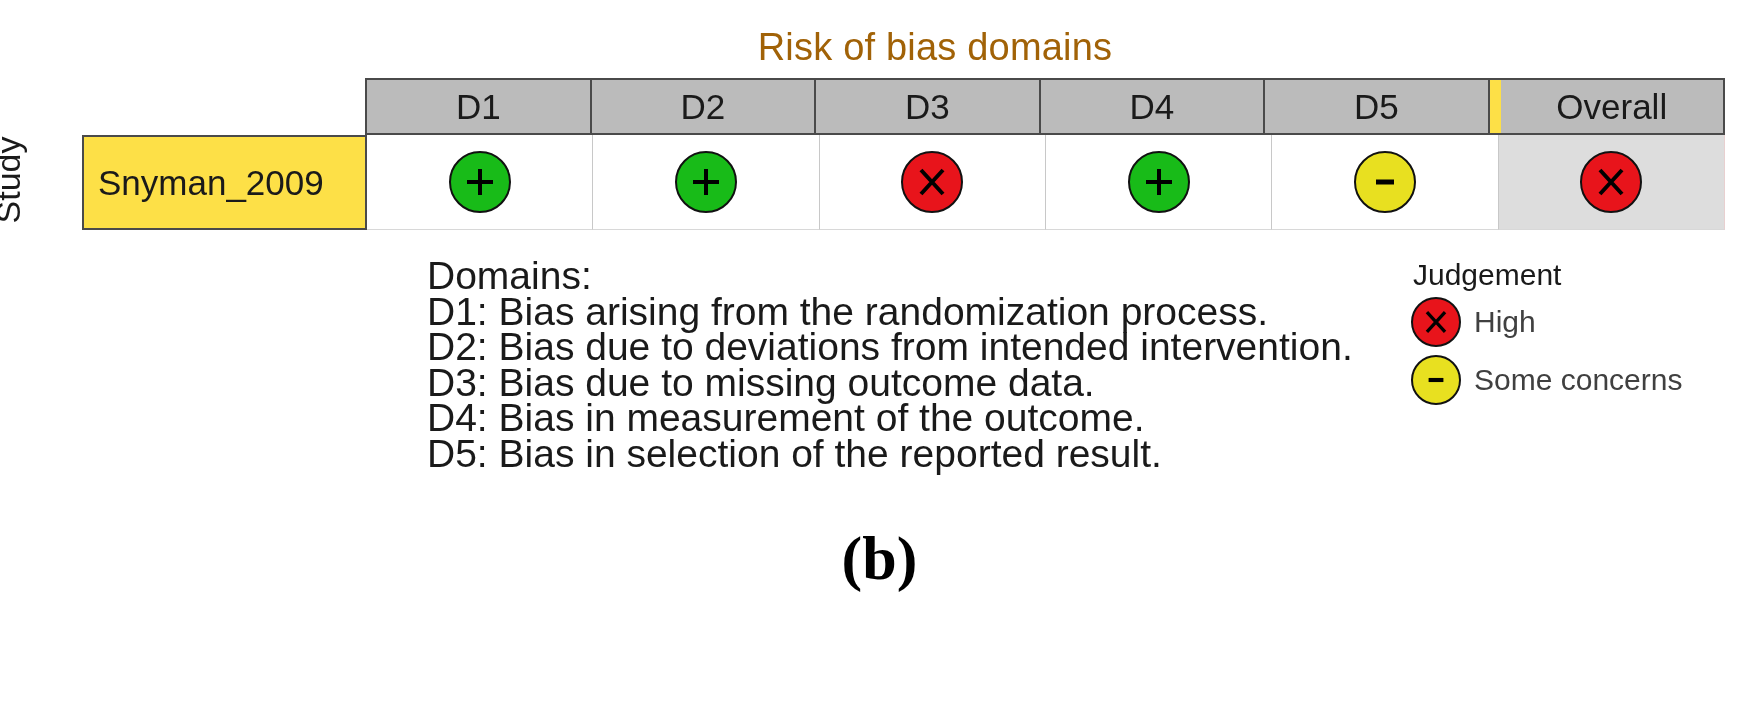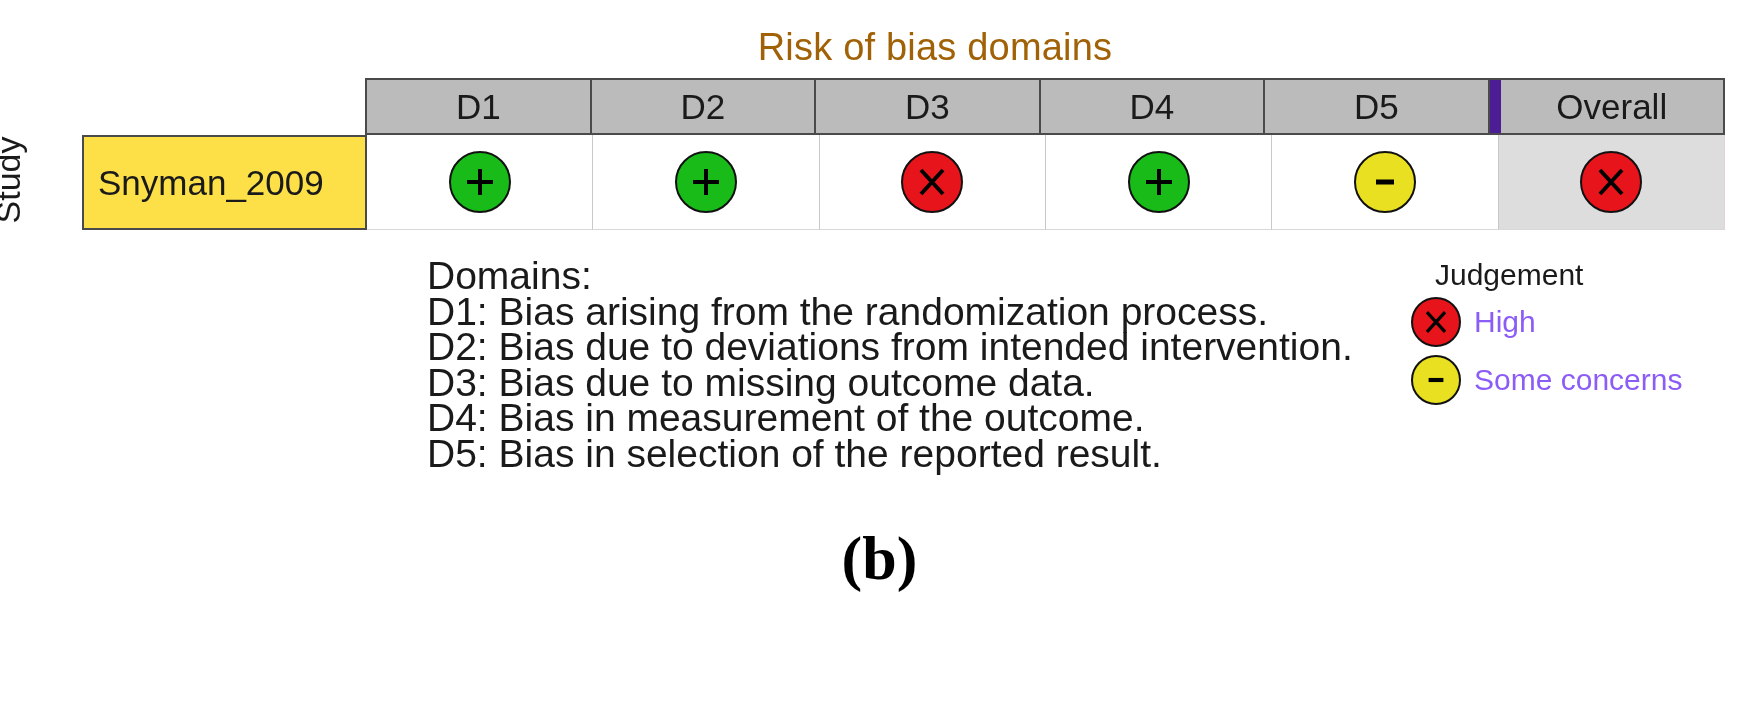--- a/index.html
+++ b/index.html
@@ -57,21 +57,21 @@
   .hdr-row {
     position: absolute;
     left: 283px;
     top: 0;
     width: 1360px;
     height: 57px;
     display: flex;
     box-sizing: border-box;
     border: 2px solid #4a4a4a;
     border-bottom: 2px solid #4a4a4a;
-    background: #4c1d95;
+    background: #fde047;
   }
   .hdr-cell {
     flex: 1 1 0;
     display: flex;
     align-items: center;
     justify-content: center;
     font-size: 35px;
     line-height: 35px;
     color: #1a1a1a;
     border-right: 2px solid #4a4a4a;
@@ -167,40 +167,40 @@
   #judgement-legend {
     position: absolute;
     left: 1404px;
     top: 258px;
     width: 340px;
   }
   #judgement-legend .leg-title {
     font-size: 30px;
     line-height: 34px;
     color: #1a1a1a;
-    margin-left: 31px;
+    margin-left: 9px;
     white-space: nowrap;
   }
   #judgement-legend .leg-item {
     display: flex;
     align-items: center;
     height: 56px;
     margin-top: 2px;
   }
   #judgement-legend .leg-swatch {
     width: 64px;
     flex: 0 0 64px;
     display: flex;
     align-items: center;
     justify-content: center;
   }
   #judgement-legend .leg-label {
     font-size: 30px;
     line-height: 34px;
-    color: #8b5cf6;
+    color: #404040;
     white-space: nowrap;
     margin-left: 6px;
   }
 
   
   #caption {
     position: absolute;
     left: 0;
     top: 522px;
     width: 1759px;

